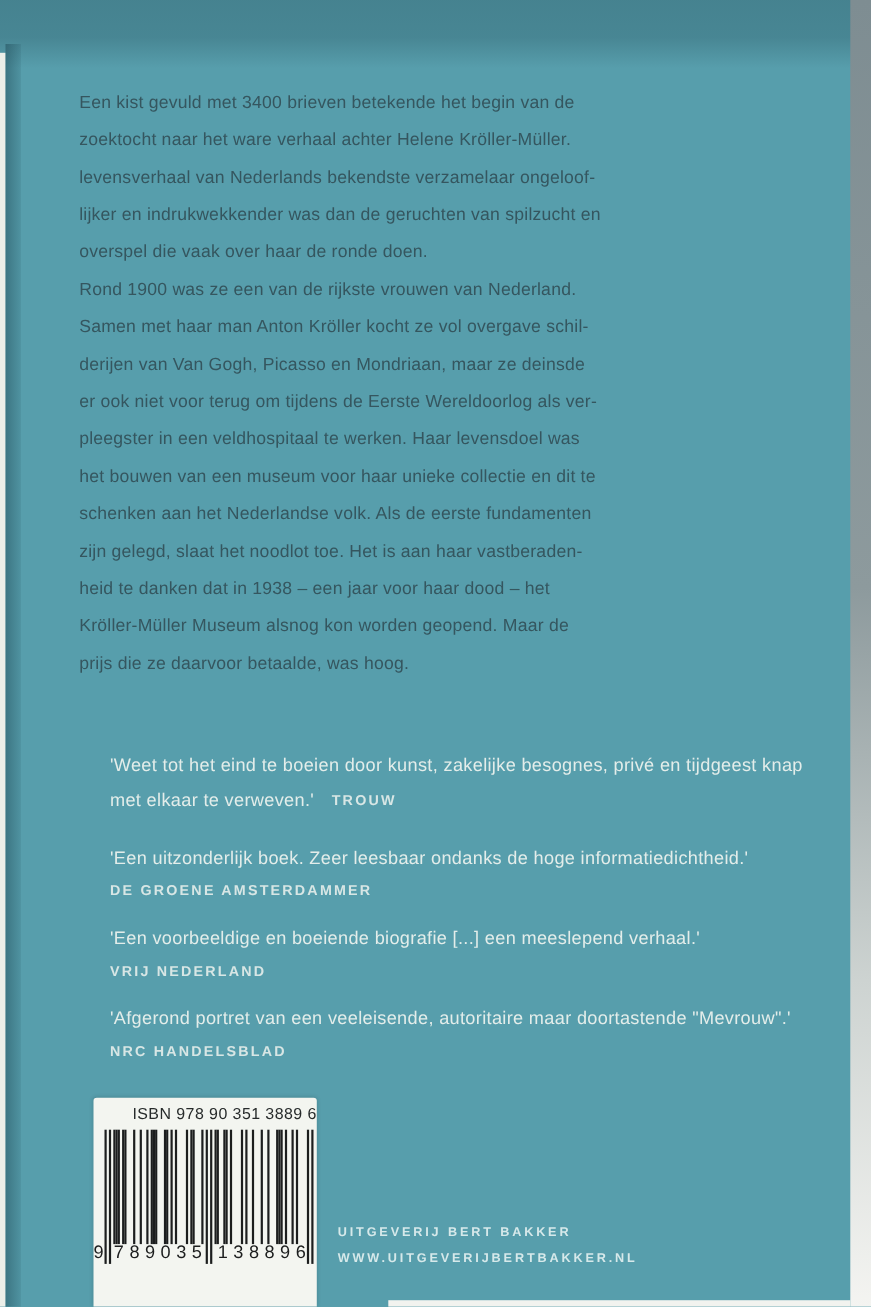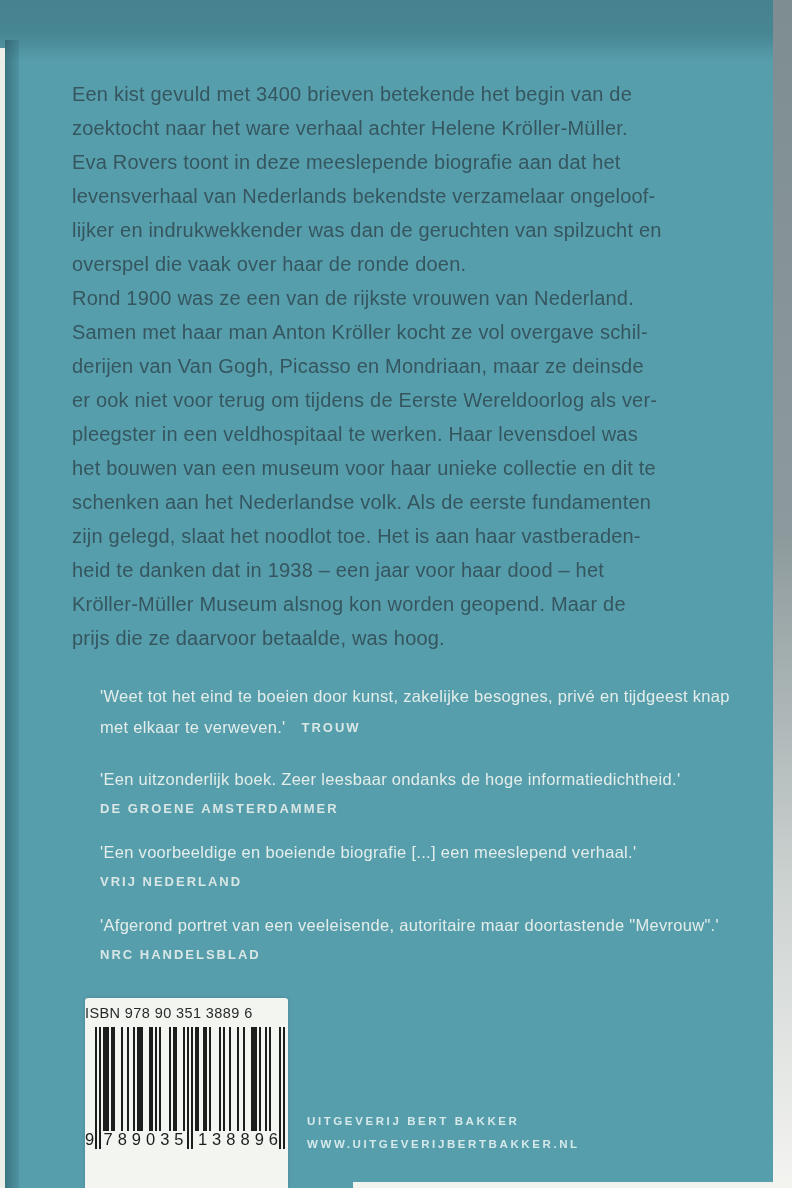--- a/index.html
+++ b/index.html
@@ -13,33 +13,33 @@
     background:linear-gradient(to bottom, rgba(32,72,84,.32) 0%, rgba(32,72,84,.28) 55%, rgba(32,72,84,0) 100%);}
   .edge-left-white{position:absolute;left:0;top:48px;bottom:0;width:5px;background:#ecefe9;}
   .edge-left-dark{position:absolute;left:5px;top:40px;bottom:0;width:14px;
     background:linear-gradient(to right, rgba(16,52,64,.38), rgba(16,52,64,.10));}
   .edge-right{position:absolute;right:0;top:0;bottom:0;width:19px;
     background:linear-gradient(to bottom,#7e8d92 0%, #8d9a9d 45%, #cdd3d1 75%, #f4f4f1 100%);}
   .edge-bottom{position:absolute;right:19px;bottom:0;width:420px;height:6px;background:#f2f3ef;}
 
   
   .synopsis{position:absolute;left:72px;top:77px;width:665px;color:var(--text,#35565f);}
-  .syn-line{font-size:20px;line-height:34px;letter-spacing:.2px;white-space:nowrap;}
+  .syn-line{font-size:16px;line-height:34px;letter-spacing:.2px;white-space:nowrap;}
 
   
   .quotes{position:absolute;left:72px;top:681px;width:680px;color:var(--quote,#e3edea);margin-left:28px;}
   .quote-block{margin-bottom:21px;}
   .quote-line{font-size:16.5px;line-height:31px;letter-spacing:.3px;white-space:nowrap;}
   .quote-source{font-size:13px;font-weight:bold;letter-spacing:2px;margin-top:6px;opacity:.92;}
   .quote-source.inline{display:inline;margin-left:16px;vertical-align:1px;}
 
   
   .barcode-label{position:absolute;left:85px;top:998px;width:203px;height:190px;
     background:var(--label,#f3f5f0);border-radius:3px 3px 0 0;box-shadow:0 0 4px rgba(0,0,0,.15);}
-  .isbn{position:absolute;top:7px;left:0;right:0;text-align:left;
+  .isbn{position:absolute;top:7px;left:0;right:0;text-align:right;
     font-size:14.5px;letter-spacing:.4px;color:#272b2b;white-space:nowrap;}
   .bars{position:absolute;left:10px;top:29px;width:190px;height:122px;}
   .bar{position:absolute;top:0;width:2px;height:104px;background:#1c1e1e;}
   .bar.guard{height:122px;}
   .barcode-digits{position:absolute;left:10px;top:132px;width:190px;height:22px;
     color:#1c1e1e;font-size:16.5px;}
   .barcode-digits span{position:absolute;top:0;}
   .d-first{left:-10px;}
   .d-g1{left:8px;width:86px;text-align:center;letter-spacing:5px;}
   .d-g2{left:102px;width:86px;text-align:right;letter-spacing:5px;}
@@ -56,21 +56,20 @@
 
   <div class="edge-top"></div>
   <div class="edge-left-white"></div>
   <div class="edge-left-dark"></div>
   <div class="edge-right"></div>
   <div class="edge-bottom"></div>
 
   <div class="synopsis" id="synopsis">
       <div class="syn-line">Een kist gevuld met 3400 brieven betekende het begin van de</div>
       <div class="syn-line">zoektocht naar het ware verhaal achter Helene Kröller-Müller.</div>
-      <div class="syn-line">Eva Rovers toont in deze meeslepende biografie aan dat het</div>
       <div class="syn-line">levensverhaal van Nederlands bekendste verzamelaar ongeloof-</div>
       <div class="syn-line">lijker en indrukwekkender was dan de geruchten van spilzucht en</div>
       <div class="syn-line">overspel die vaak over haar de ronde doen.</div>
       <div class="syn-line">Rond 1900 was ze een van de rijkste vrouwen van Nederland.</div>
       <div class="syn-line">Samen met haar man Anton Kröller kocht ze vol overgave schil-</div>
       <div class="syn-line">derijen van Van Gogh, Picasso en Mondriaan, maar ze deinsde</div>
       <div class="syn-line">er ook niet voor terug om tijdens de Eerste Wereldoorlog als ver-</div>
       <div class="syn-line">pleegster in een veldhospitaal te werken. Haar levensdoel was</div>
       <div class="syn-line">het bouwen van een museum voor haar unieke collectie en dit te</div>
       <div class="syn-line">schenken aan het Nederlandse volk. Als de eerste fundamenten</div>

